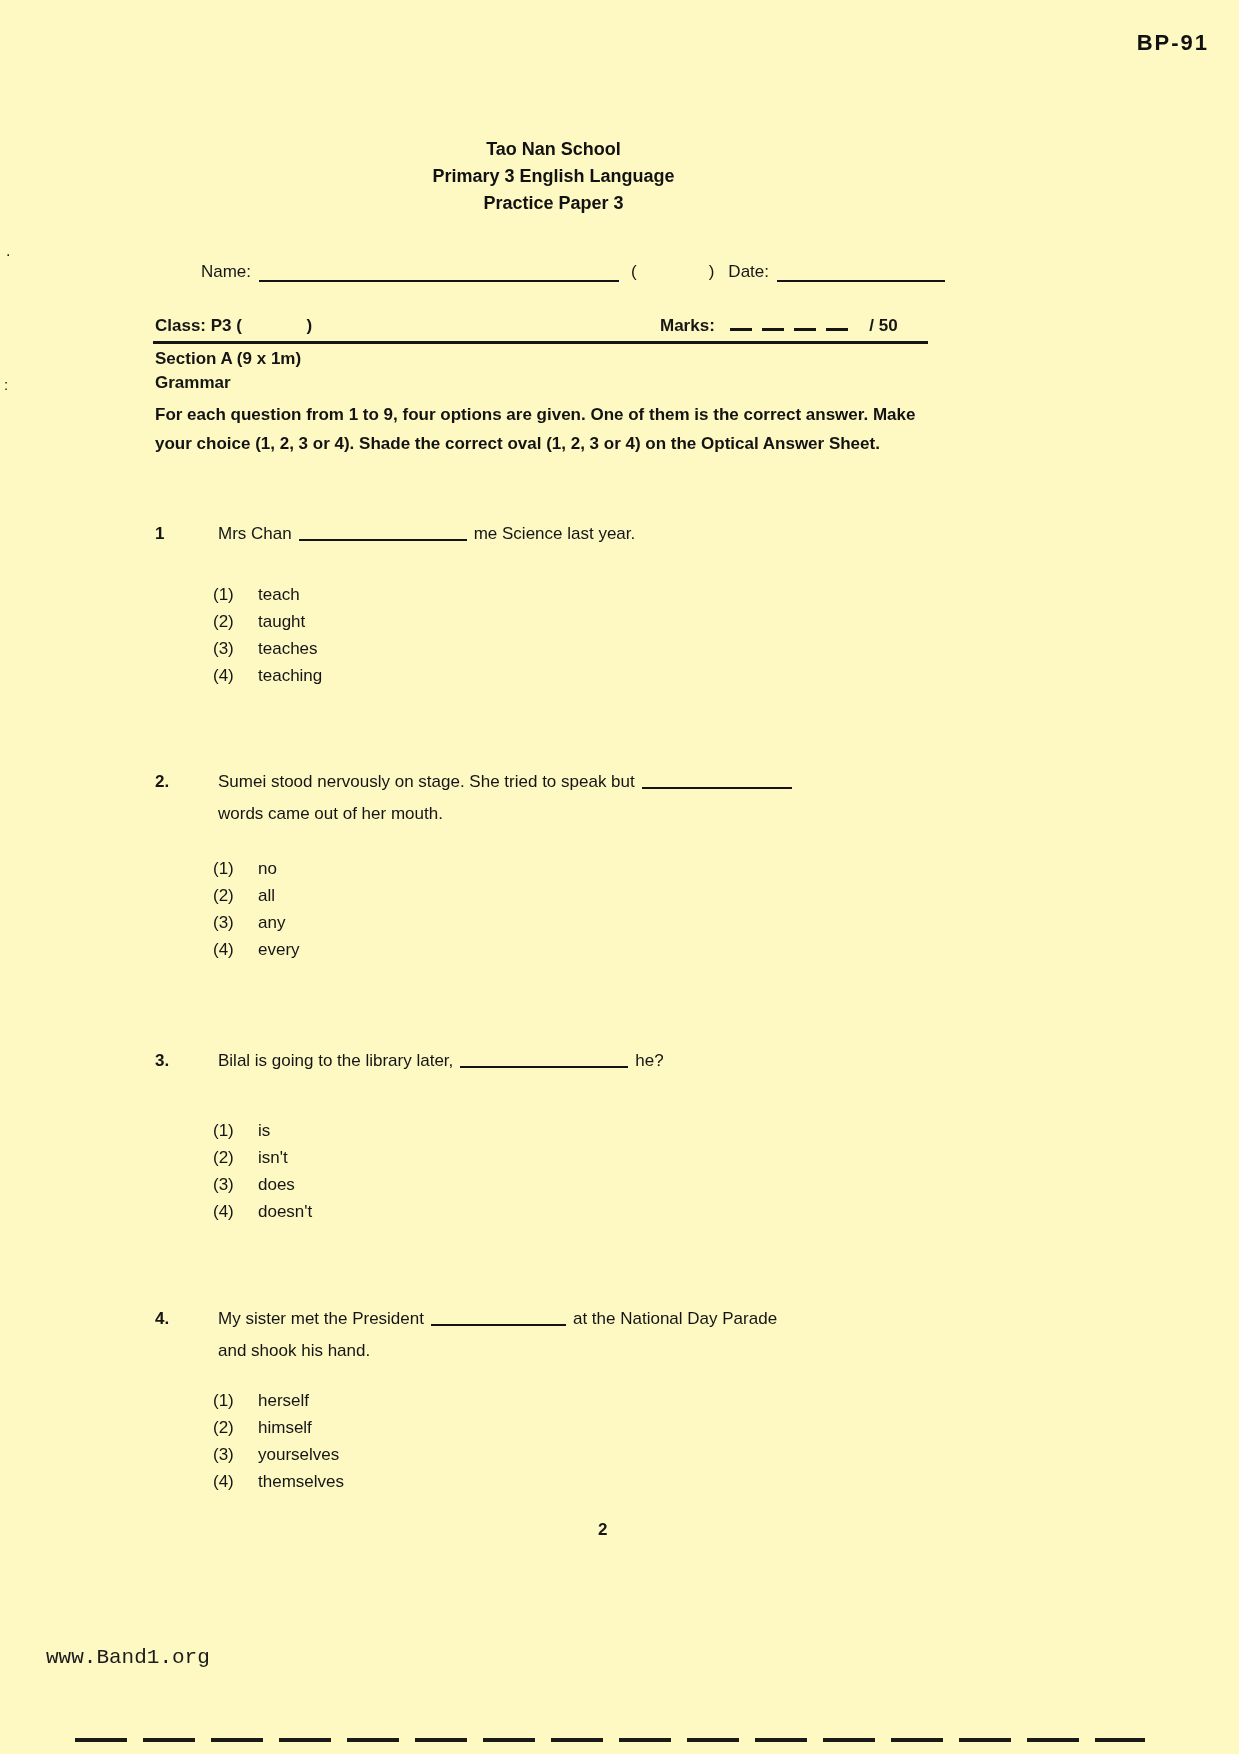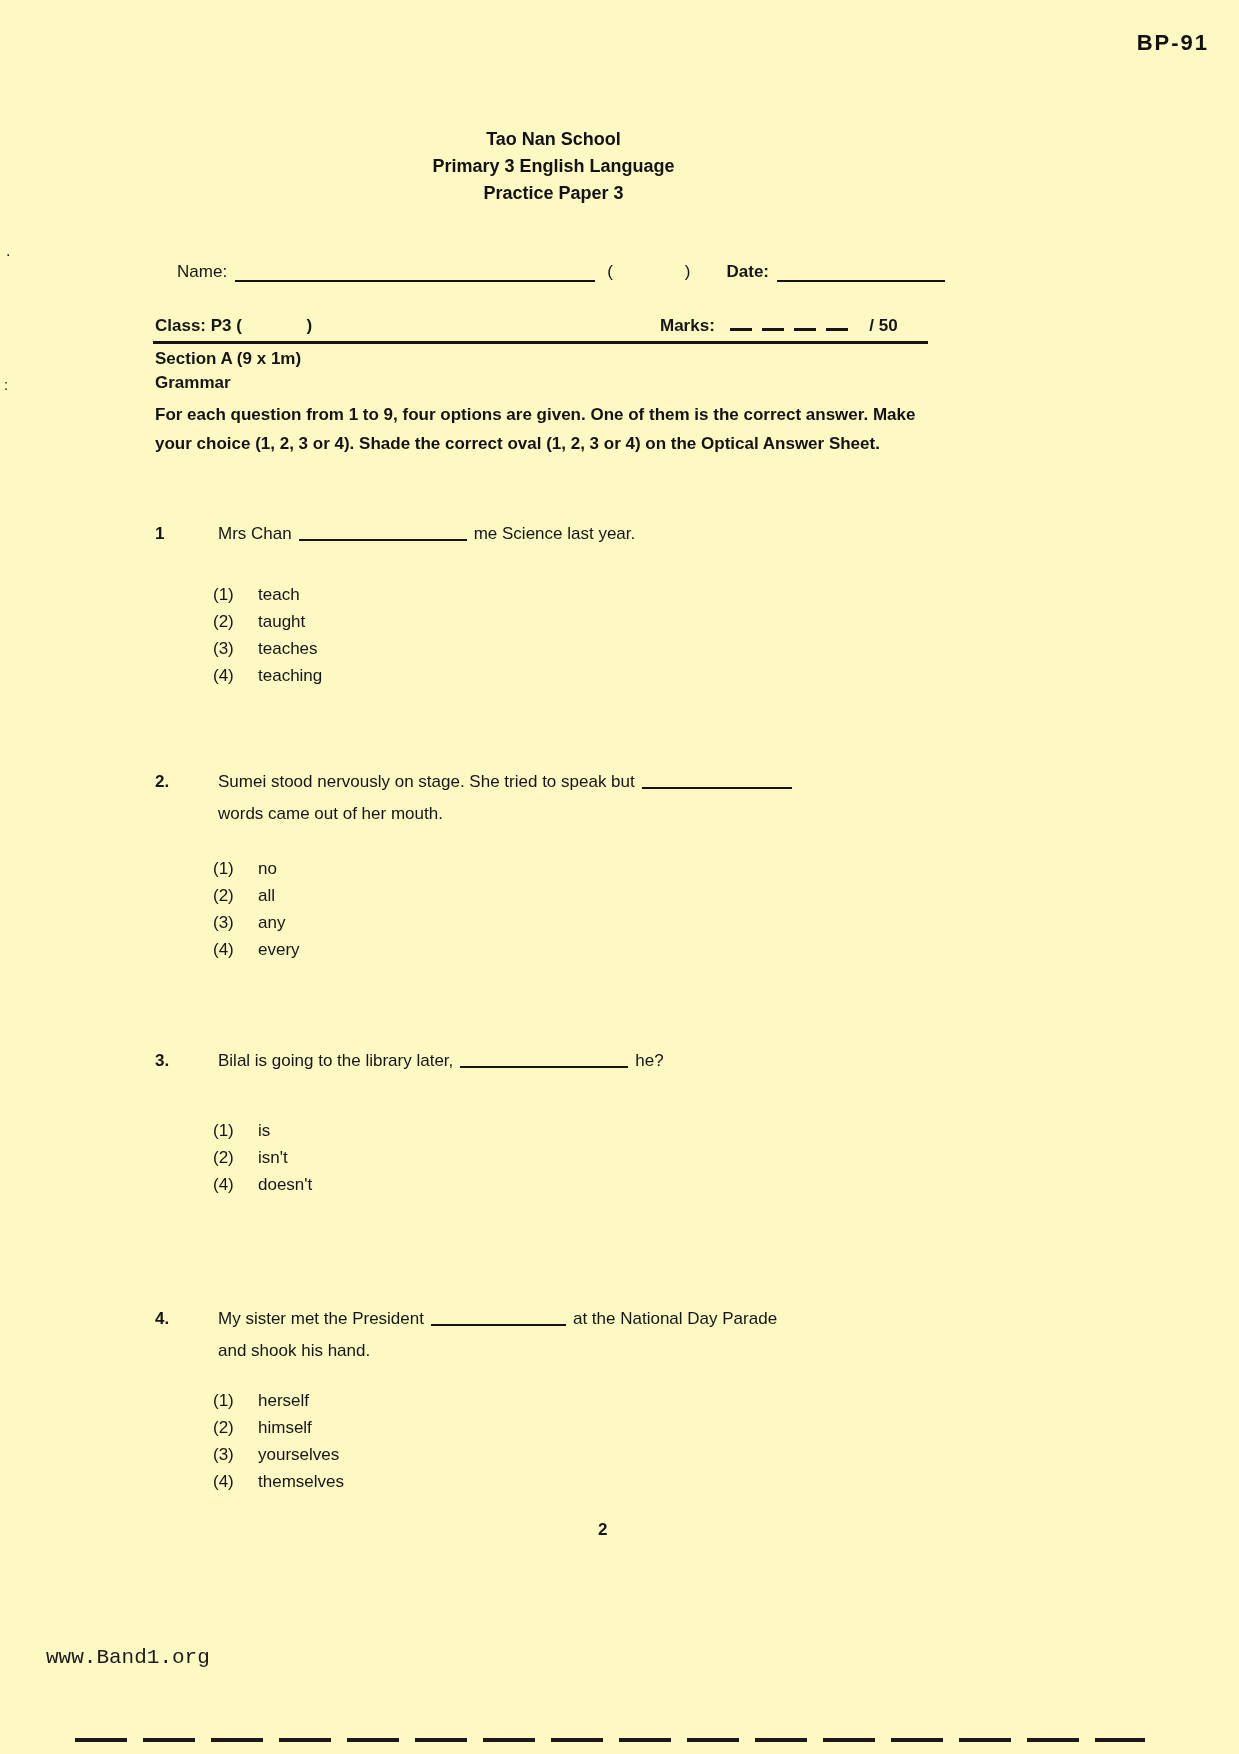--- a/index.html
+++ b/index.html
@@ -9,30 +9,30 @@
     margin:0 auto;
     background:#fef9c3;
     font-family:"Liberation Sans",sans-serif;
     color:#161616;
     overflow:hidden;
   }
   .abs{position:absolute;}
   
   .bp-code{top:30px;right:30px;font-size:22px;font-weight:bold;letter-spacing:2px;color:#111;}
   
-  .title-block{top:126px;left:0;width:1107px;text-align:center;font-weight:bold;font-size:18px;line-height:27px;color:#121212;}
+  .title-block{top:136px;left:0;width:1107px;text-align:center;font-weight:bold;font-size:18px;line-height:27px;color:#121212;}
   
   .name-row{top:262px;left:155px;width:790px;display:flex;align-items:flex-end;font-size:17px;justify-content:flex-end;}
   .class-row{top:316px;left:155px;width:775px;font-size:17px;font-weight:bold;}
   .blank{display:inline-block;border-bottom:2.5px solid #141414;height:15px;}
   .name-blank{width:360px;margin:0 12px 0 8px;}
   .date-blank{width:168px;margin-left:8px;}
   .paren-gap-name{display:inline-block;width:72px;}
   .paren-gap-class{display:inline-block;width:55px;}
-  .date-label{margin-left:36px;font-weight:bold;}
+  .date-label{margin-left:14px;}
   .marks-group{position:absolute;left:505px;top:0;font-weight:bold;}
   .marks-blank{width:125px;margin:0 10px;border-bottom:none;height:13px;
     background:repeating-linear-gradient(90deg,#161616 0 22px,transparent 22px 32px);
     background-size:100% 3px;background-position:0 100%;background-repeat:no-repeat;}
   .head-rule{top:341px;left:153px;width:775px;height:3px;background:#151515;}
   
   .section-heading{top:349px;left:155px;font-size:17px;font-weight:bold;}
   .section-subheading{top:373px;left:155px;font-size:17px;font-weight:bold;}
   .instructions{top:401px;left:155px;width:778px;font-size:17px;font-weight:bold;line-height:28.5px;color:#131313;}
   
@@ -129,20 +129,21 @@
     </div>
   </div>
 
   <div class="abs question q3">
     <div class="stem">
       <span class="q-num">3.</span><span>Bilal is going to the library later,</span><span class="blank stem-blank q3-blank"></span><span>he?</span>
     </div>
     <div class="options">
       <div class="opt"><span class="opt-num">(1)</span><span>is</span></div>
       <div class="opt"><span class="opt-num">(2)</span><span>isn't</span></div>
+      <div class="opt"><span class="opt-num">(3)</span><span>does</span></div>
       <div class="opt"><span class="opt-num">(4)</span><span>doesn't</span></div>
     </div>
   </div>
 
   <div class="abs question q4">
     <div class="stem">
       <span class="q-num">4.</span><span>My sister met the President</span><span class="blank stem-blank q4-blank"></span><span>at the National Day Parade</span>
     </div>
     <div class="stem-line2">and shook his hand.</div>
     <div class="options">

